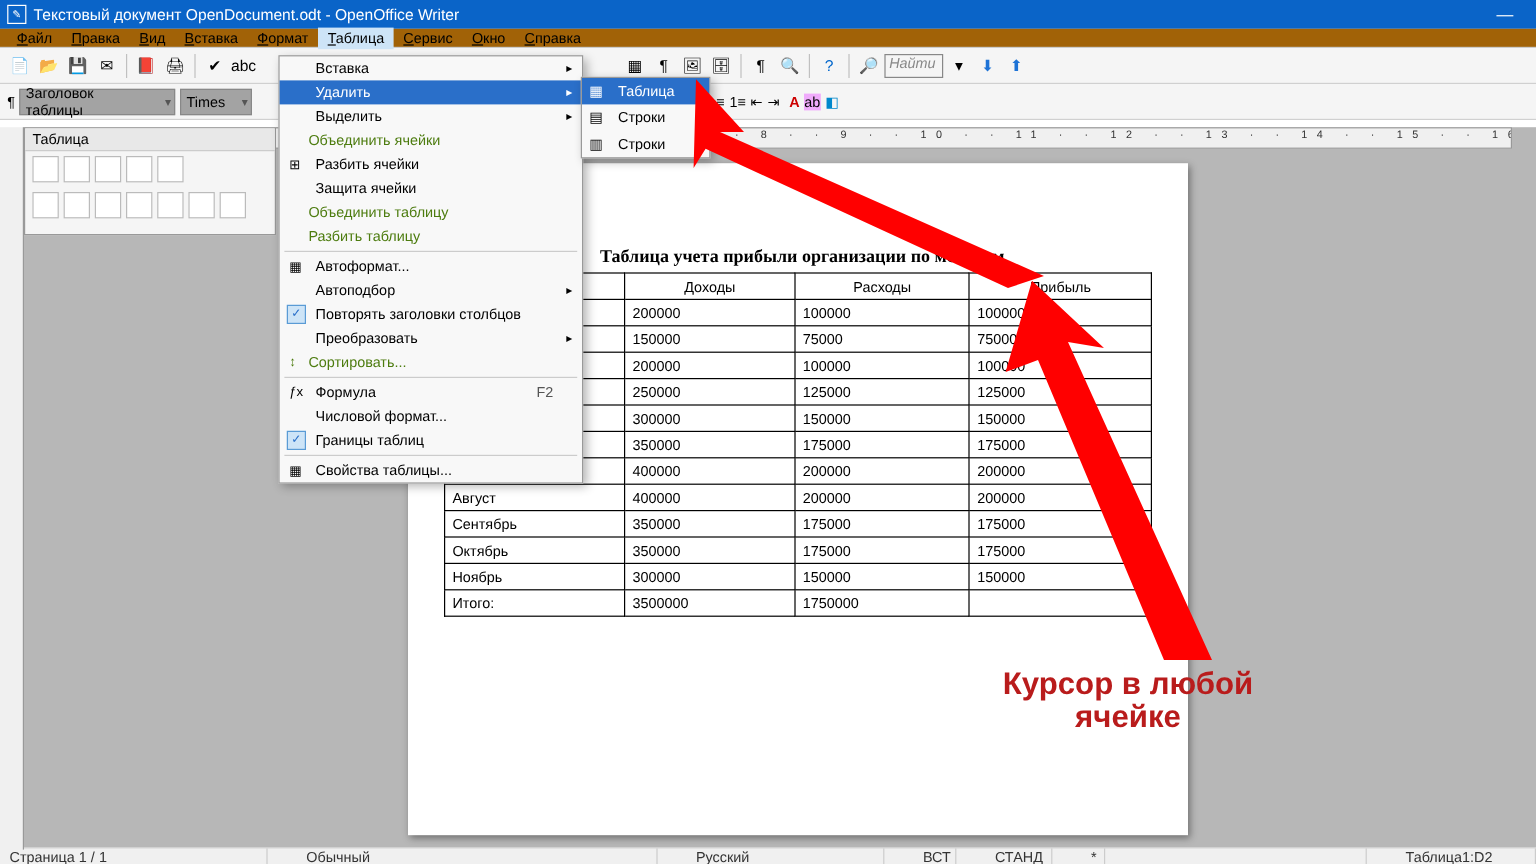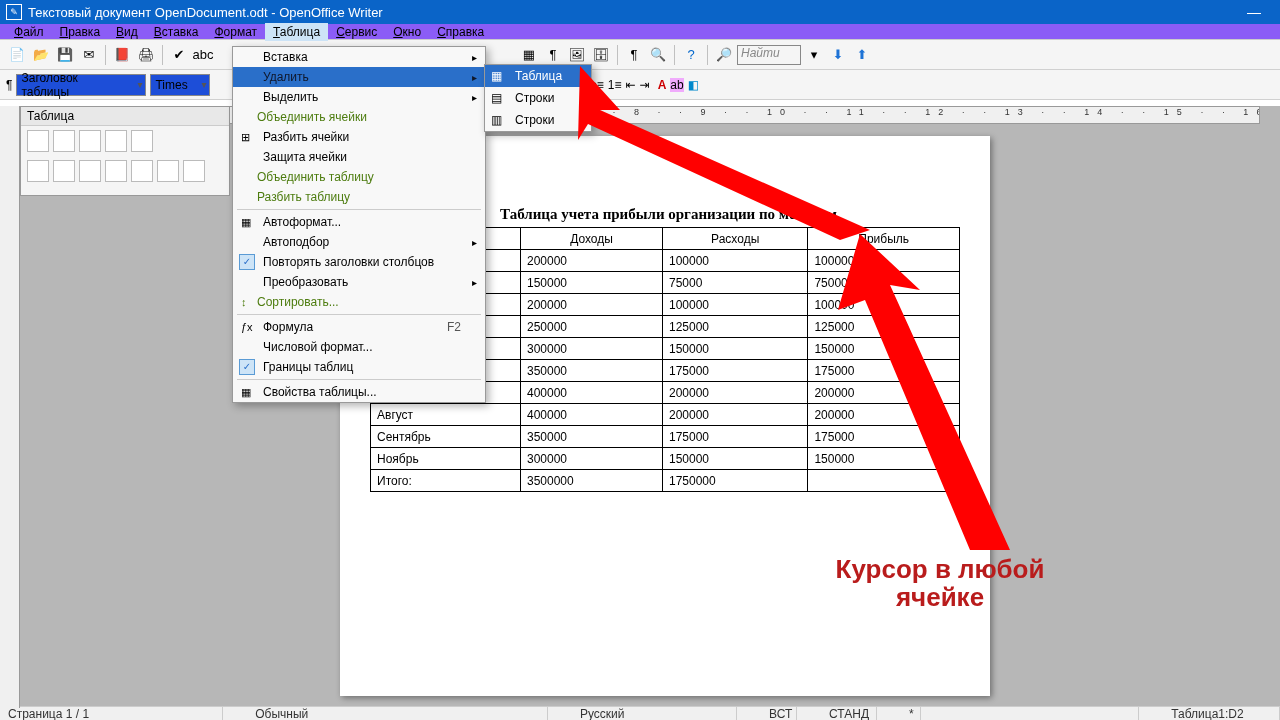--- a/index.html
+++ b/index.html
@@ -1,47 +1,47 @@
 <!DOCTYPE html>
 <html><head>
 <meta charset="utf-8">
 <style>
 * { box-sizing: border-box; margin: 0; padding: 0; font-family: "Segoe UI", Tahoma, sans-serif; font-size: 12px; }
 body { background: #fff; width: 1280px; height: 720px; overflow: hidden; position: relative; }
 .titlebar { background: #0a64c8; color: #fff; height: 24px; display: flex; align-items: center; padding: 0 6px; }
 .titlebar .icon { width: 16px; height: 16px; background: #0a64c8; border: 1px solid #fff; margin-right: 6px; display: inline-flex; align-items: center; justify-content: center; font-size: 9px; }
 .titlebar .title { flex: 1; font-size: 13px; }
 .titlebar .winbtn { width: 40px; text-align: center; font-size: 14px; }
-.menubar { background: #8b5cf6; height: 16px; display: flex; align-items: center; padding: 0 6px; border-bottom: 1px solid #ccc; }
+.menubar { background: #a16207; height: 16px; display: flex; align-items: center; padding: 0 6px; border-bottom: 1px solid #ccc; }
 .menubar .mitem { padding: 2px 8px; cursor: default; }
 .menubar .mitem u { text-decoration: underline; }
 .menubar .mitem.open { background: #cde4f7; }
 .toolbar { background: #f5f5f5; height: 30px; display: flex; align-items: center; padding: 0 6px; border-bottom: 1px solid #d0d0d0; gap: 2px; }
 .toolbar .tbtn { width: 22px; height: 22px; border: 1px solid transparent; display: inline-flex; align-items: center; justify-content: center; font-size: 13px; }
 .toolbar .sep { width: 1px; height: 20px; background: #c0c0c0; margin: 0 3px; }
-.toolbar .findbox { width: 64px; height: 20px; border: 1px solid #888; padding: 0 3px; color: #888; font-style: italic; }
+.toolbar .findbox { width: 49px; height: 20px; border: 1px solid #888; padding: 0 3px; color: #888; font-style: italic; }
 .toolbar2 { background: #f5f5f5; height: 30px; display: flex; align-items: center; padding: 0 6px; border-bottom: 1px solid #d0d0d0; gap: 4px; }
-.combobox { height: 22px; border: 1px solid #888; background: #1d4ed8; padding: 0 18px 0 4px; position: relative; display: inline-flex; align-items: center; }
+.combobox { height: 22px; border: 1px solid #888; background: #a3a3a3; padding: 0 18px 0 4px; position: relative; display: inline-flex; align-items: center; }
 .combobox::after { content: "▾"; position: absolute; right: 3px; font-size: 10px; color: #555; }
 .greyarea { position: absolute; top: 106px; left: 20px; right: 0; bottom: 12px; background: #b7b7b7; }
 .hruler { position: absolute; top: 106px; left: 20px; right: 20px; height: 18px; background: #f0f0f0; border: 1px solid #999; z-index: 2; font-size: 9px; color: #333; overflow: hidden; white-space: nowrap; padding-left: 480px; letter-spacing: 8px;}
 .vruler { position: absolute; top: 106px; left: 0; width: 20px; bottom: 12px; background: #f0f0f0; border-right: 1px solid #999; z-index: 2; }
 .page { position: absolute; top: 136px; left: 340px; width: 650px; height: 560px; background: #fff; box-shadow: 2px 2px 6px rgba(0,0,0,0.4); z-index: 1; padding: 70px 30px; }
 .page h3 { font-family: "Times New Roman", serif; font-size: 15px; font-weight: bold; margin-bottom: 4px; margin-left: 130px;}
 table.doc { border-collapse: collapse; width: 100%; font-family: "Times New Roman", serif; font-size: 14px; }
 table.doc th, table.doc td { border: 1px solid #000; padding: 2px 6px; text-align: left; height: 22px; }
 table.doc th { text-align: center; font-weight: normal; }
 .tabletoolbox { position: absolute; top: 106px; left: 20px; width: 210px; height: 90px; background: #f5f5f5; border: 1px solid #999; z-index: 5; }
 .tabletoolbox .tt-title { background: #e8e8e8; padding: 2px 6px; border-bottom: 1px solid #ccc; }
 .tabletoolbox .tt-row { display: flex; gap: 4px; padding: 4px 6px; }
 .tabletoolbox .tt-btn { width: 22px; height: 22px; border: 1px solid #bbb; background: #fff; }
 .dropdown { position: absolute; top: 46px; left: 232px; width: 254px; background: #f8f8f8; border: 1px solid #999; box-shadow: 3px 3px 8px rgba(0,0,0,0.3); z-index: 20; }
 .dropdown .drow { display: flex; align-items: center; height: 20px; padding: 0 8px 0 30px; position: relative; cursor: default; }
 .dropdown .drow.disabled { color: #4d7c0f; padding-left: 24px; }
-.dropdown .drow.hl { background: #2a6fc9; color: #0f172a; }
+.dropdown .drow.hl { background: #2a6fc9; color: #ffffff; }
 .dropdown .drow .arr { position: absolute; right: 8px; font-size: 10px; }
 .dropdown .drow .chk { position: absolute; left: 6px; width: 16px; height: 16px; background: #cde4f7; border: 1px solid #5a9bd5; text-align: center; font-size: 10px; line-height: 14px; color: #2a6fc9;}
 .dropdown .drow .dicon { position: absolute; left: 8px; font-size: 11px; }
 .dropdown .shortcut { position: absolute; right: 24px; color: #555; }
 .dropdown hr { border: none; border-top: 1px solid #ccc; margin: 2px 4px; }
 .submenu { position: absolute; top: 64px; left: 484px; width: 108px; background: #f8f8f8; border: 1px solid #999; box-shadow: 3px 3px 8px rgba(0,0,0,0.3); z-index: 21; }
 .submenu .drow { padding-left: 30px; height: 22px; display: flex; align-items: center; position: relative;}
 .submenu .drow.hl { background: #2a6fc9; color: #fff; }
 .submenu .drow .dicon { position: absolute; left: 6px; }
 .statusbar { position: absolute; bottom: 0; left: 0; right: 0; height: 14px; background: #f0f0f0; border-top: 1px solid #ccc; display: flex; font-size: 11px; color: #333; gap: 24px;}
@@ -205,20 +205,26 @@
           <td>200000</td>
           <td>200000</td>
         </tr>
         <tr>
           <td>Сентябрь</td>
           <td>350000</td>
           <td>175000</td>
           <td>175000</td>
         </tr>
         <tr>
+          <td>Октябрь</td>
+          <td>350000</td>
+          <td>175000</td>
+          <td>175000</td>
+        </tr>
+        <tr>
           <td>Ноябрь</td>
           <td>300000</td>
           <td>150000</td>
           <td>150000</td>
         </tr>
         <tr>
           <td>Итого:</td>
           <td>3500000</td>
           <td>1750000</td>
           <td></td>

